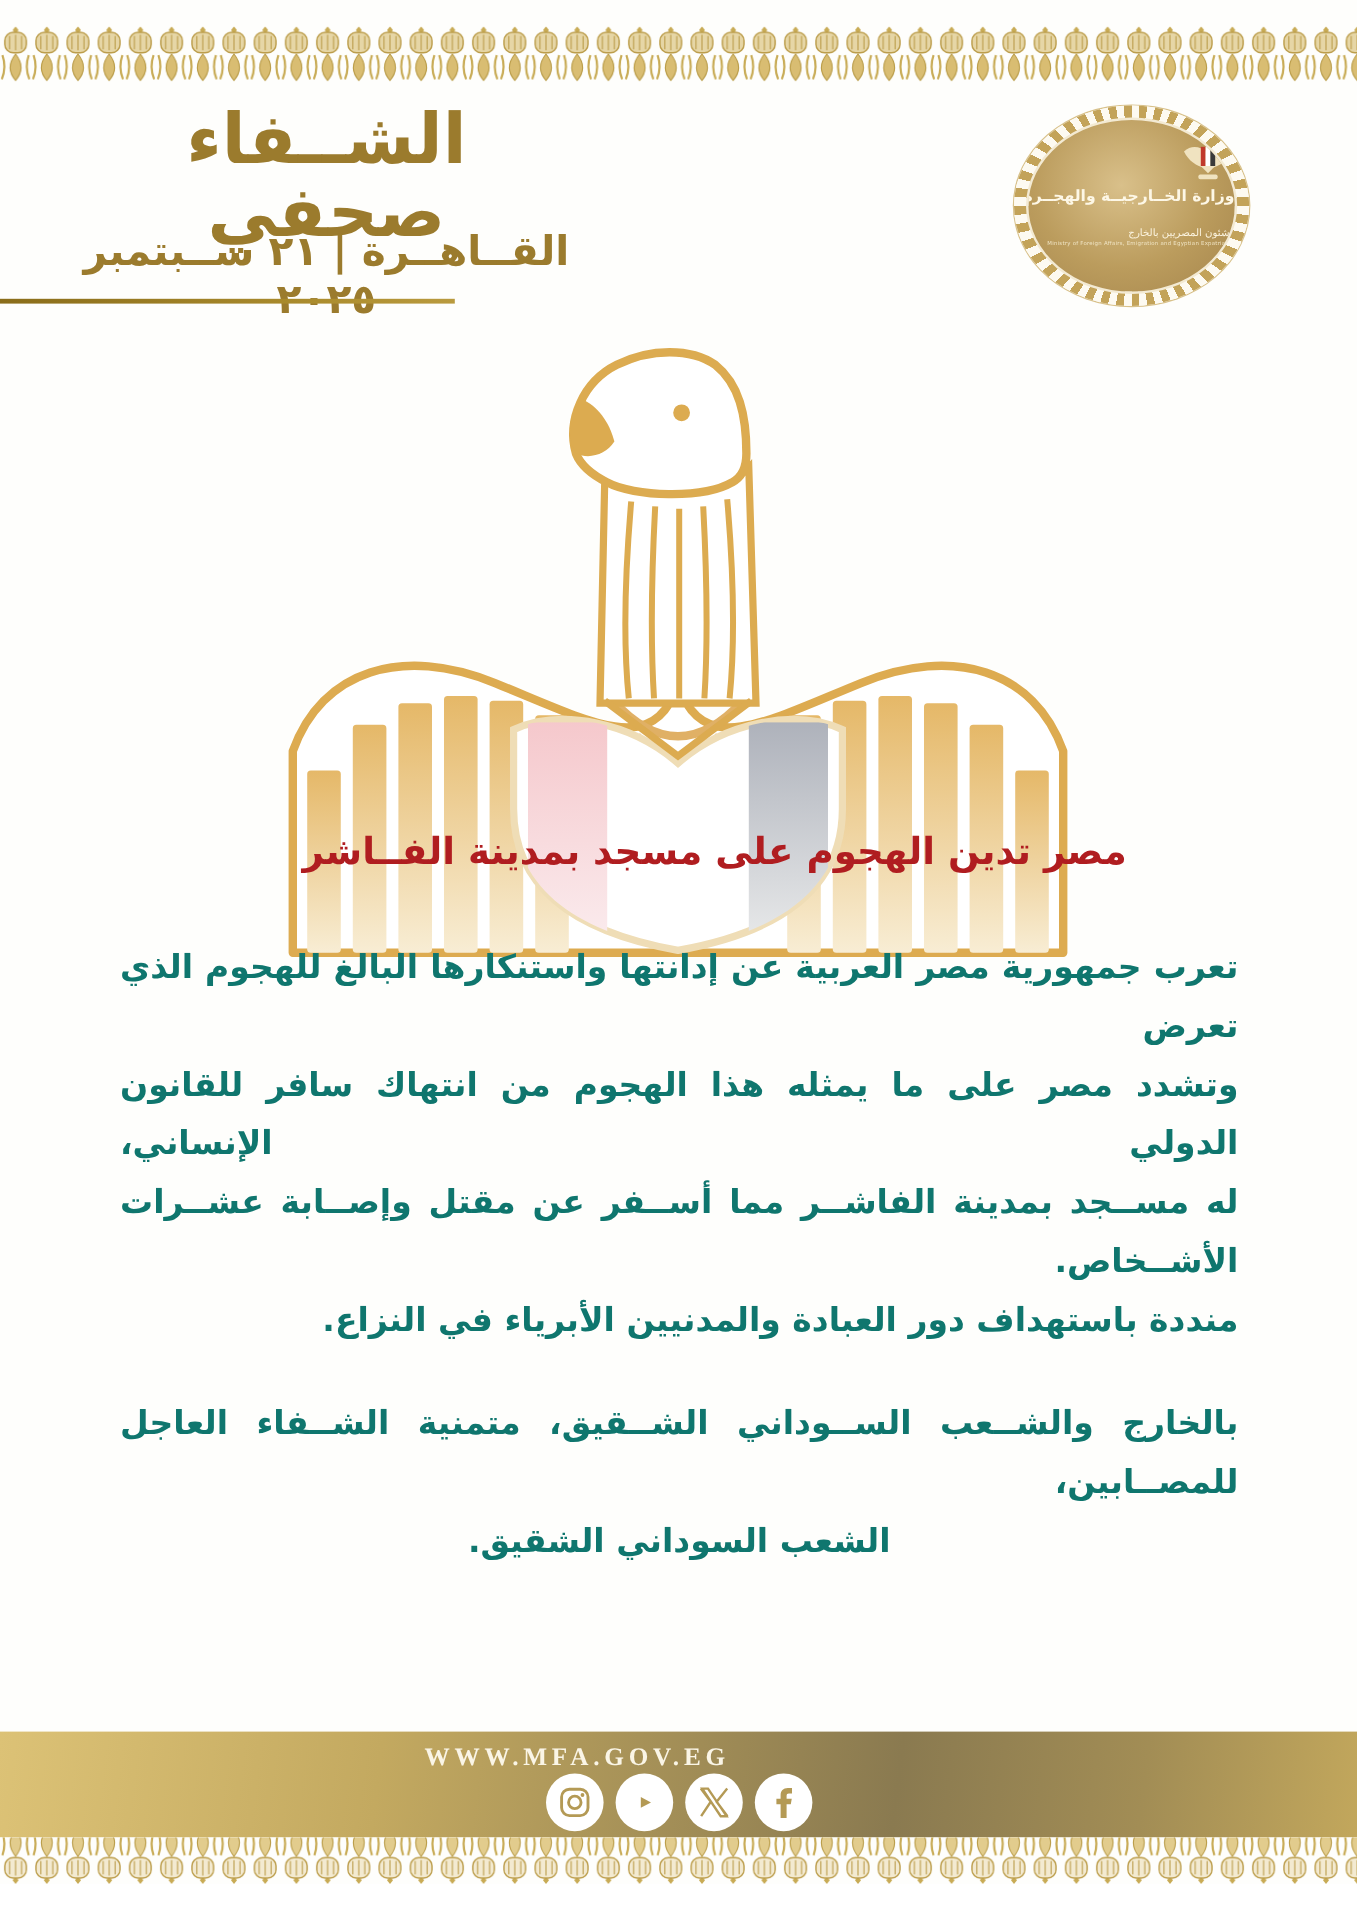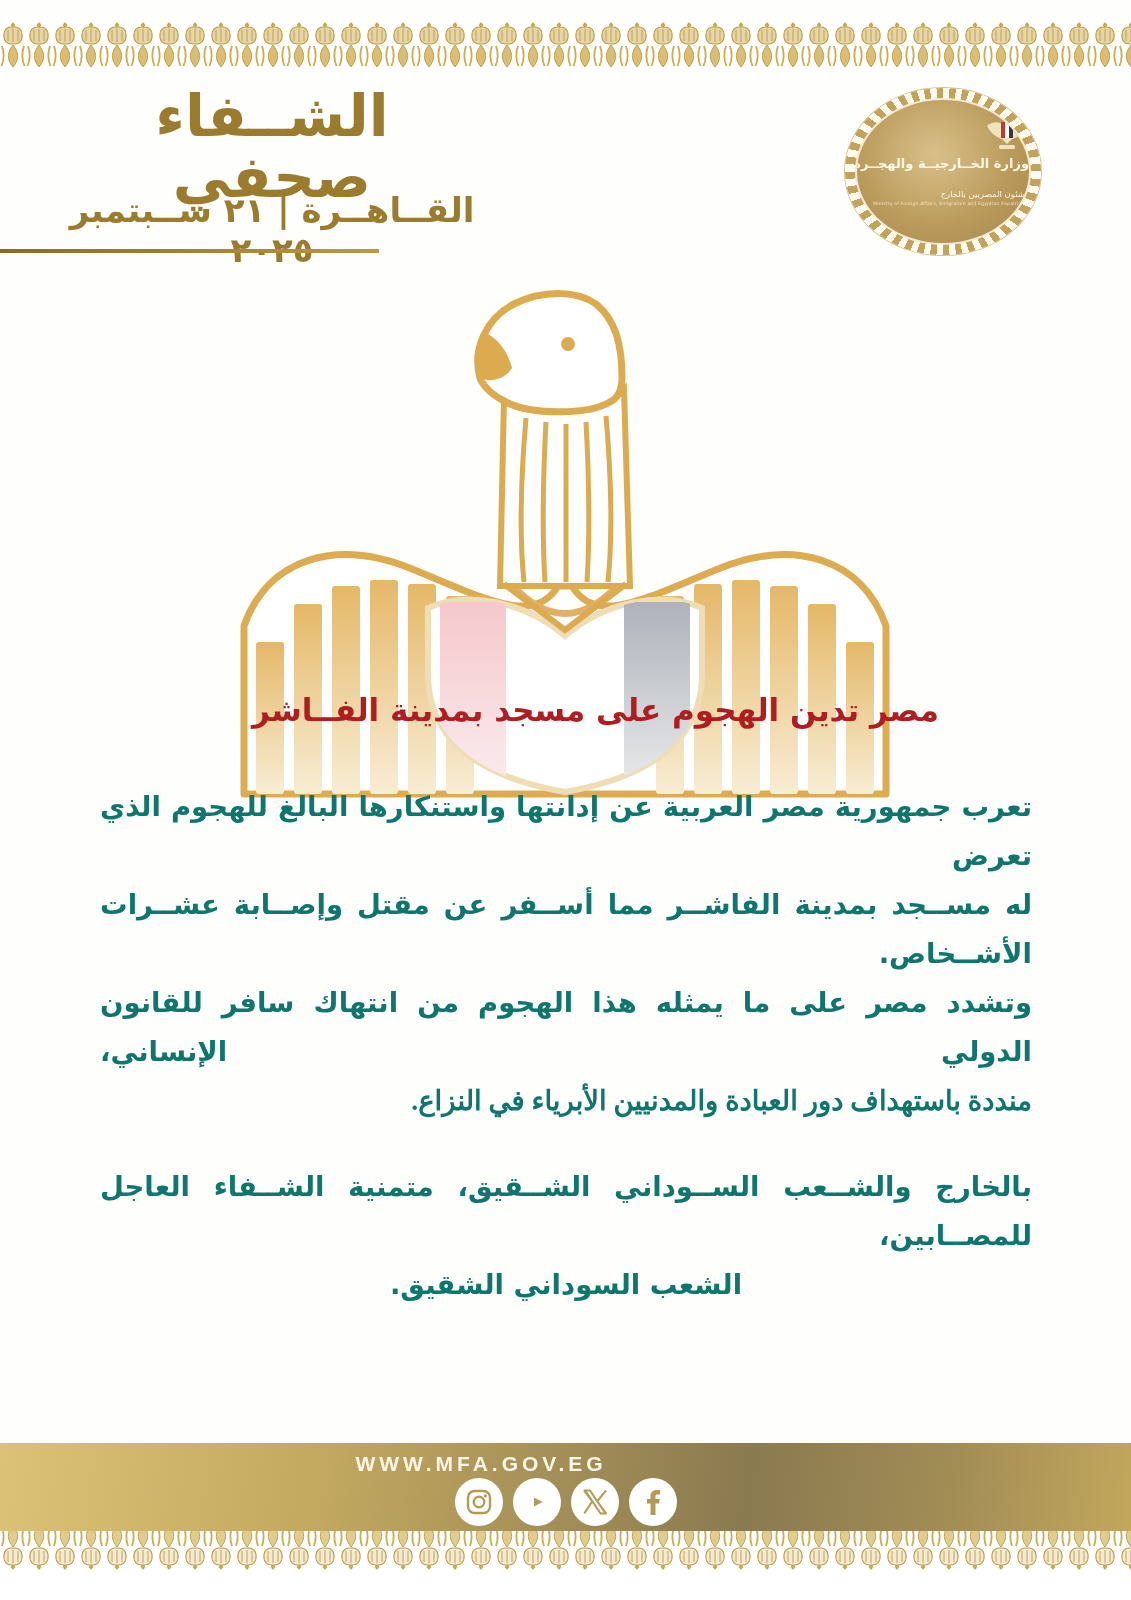--- a/index.html
+++ b/index.html
@@ -51,30 +51,30 @@
     position:absolute; top:692px; left:0; width:1131px; z-index:2;
     text-align:center; color:#b01d20; font-size:31px; font-weight:bold;padding-left:30px;
   }
   .body-text{
     position:absolute; top:782px; left:100px; width:932px; z-index:2;
     color:#0f766e; font-size:27.5px; font-weight:bold; line-height:49px;
   }
   .paragraph{margin:0 0 37px 0;}
   .line{width:100%;}
   .line.justify{text-align:justify; text-align-last:justify;}
-  .line.right{text-align:right;font-family:Liberation Serif, serif;}
+  .line.right{text-align:right;}
   .line.center{text-align:center;}
   
   .foot-band{
     position:absolute; top:1443px; left:0; width:1131px; height:88px;
     background:linear-gradient(97deg,#dcc276 0%,#c3a960 28%,#8a7a50 66%,#a28d55 84%,#c2a75c 100%);
   }
   .foot-site{
     position:absolute; top:1452px; left:0; width:962px; text-align:center;
-    color:#faf5e6; font-family:Liberation Sans, sans-serif; font-size:21px;
+    color:#faf5e6; font-family:Liberation Serif, serif; font-size:21px;
     letter-spacing:4px; font-weight:bold;
   }
   .foot-icons{
     position:absolute; top:1478px; left:0; width:1131px; height:50px; z-index:3;
     display:flex; justify-content:center; gap:10px;
   }
   .sico{
     width:48px; height:48px; border-radius:50%; background:#ffffff;
     display:flex; align-items:center; justify-content:center;
   }
@@ -181,22 +181,22 @@
       <path d="M378,130 C383,188 385,246 380,296"></path>
     </g>
     <path d="M276,298 L337,344 L398,298" fill="none" stroke="#dcab50" stroke-width="6"></path>
   </svg>
 
   <div class="stmt-title">مصر تدين الهجوم على مسجد بمدينة الفــاشر</div>
 
   <div class="body-text" id="body-text">
       <div class="paragraph">
         <div class="line justify">تعرب جمهورية مصر العربية عن إدانتها واستنكارها البالغ للهجوم الذي تعرض</div>
+        <div class="line justify">وتشدد مصر على ما يمثله هذا الهجوم من انتهاك سافر للقانون الدولي الإنساني،</div>
         <div class="line justify">له مســجد بمدينة الفاشــر مما أســفر عن مقتل وإصــابة عشــرات الأشــخاص.</div>
-        <div class="line justify">وتشدد مصر على ما يمثله هذا الهجوم من انتهاك سافر للقانون الدولي الإنساني،</div>
         <div class="line right">منددة باستهداف دور العبادة والمدنيين الأبرياء في النزاع.</div>
       </div>
       <div class="paragraph">
         <div class="line justify">بالخارج والشــعب الســوداني الشــقيق، متمنية الشــفاء العاجل للمصــابين،</div>
         <div class="line center">الشعب السوداني الشقيق.</div>
       </div>
     </div>
 
   <div class="foot-band"></div>
   <div class="foot-site">WWW.MFA.GOV.EG</div>

